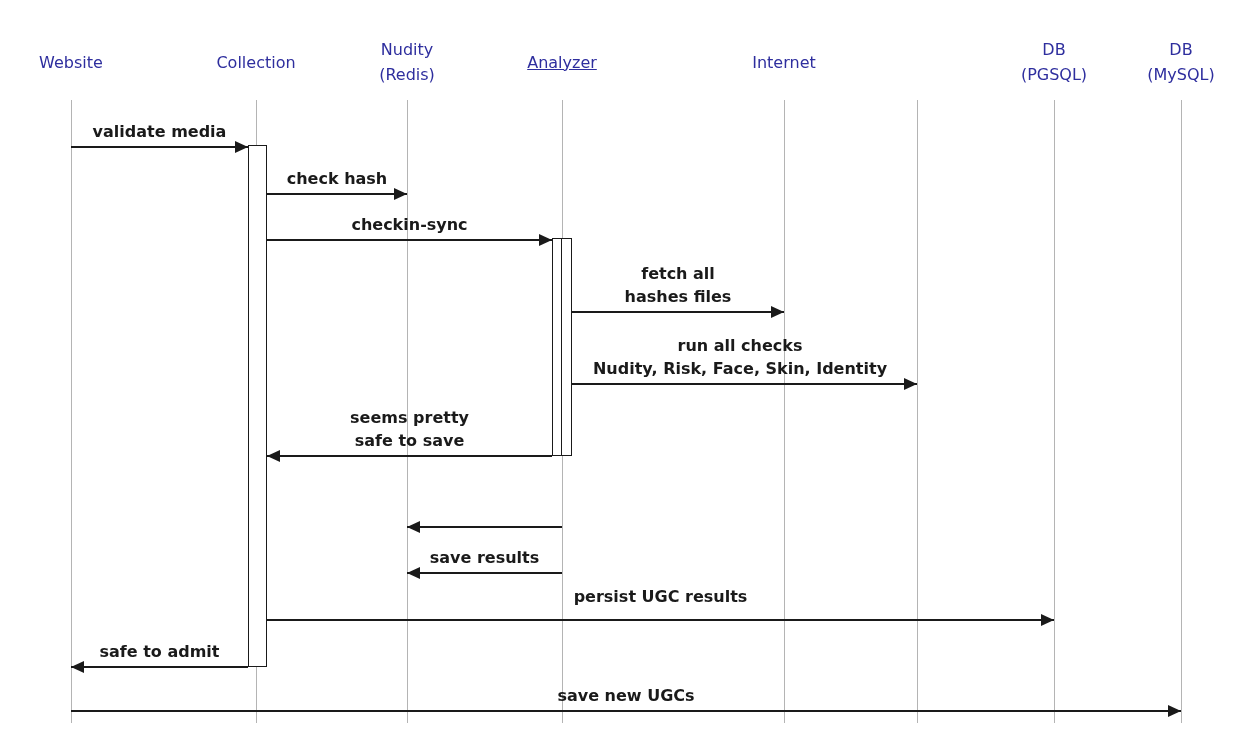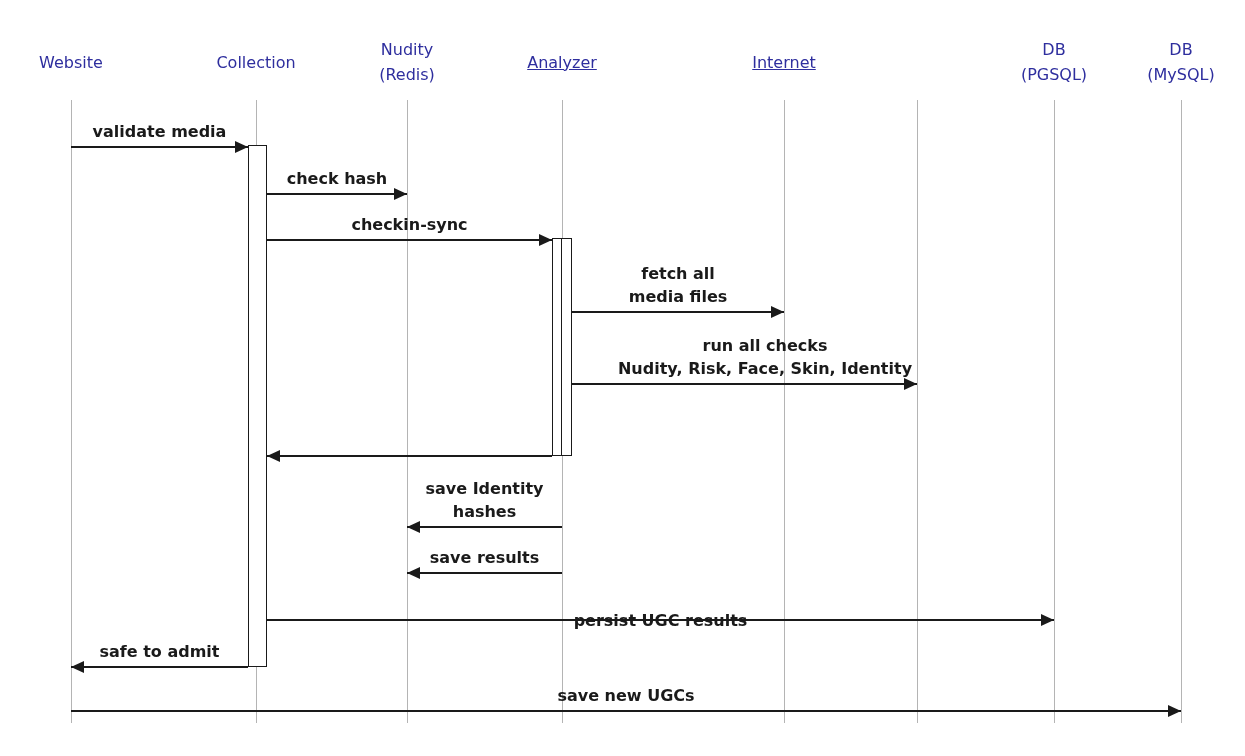--- a/index.html
+++ b/index.html
@@ -69,21 +69,21 @@
     <div class="lifeline" style="left: 61.5px; top: 100px; height: 623px;"></div>
     <div class="actor-label" style="left: 62px;">Website</div>
     <div class="lifeline" style="left: 246.5px; top: 100px; height: 623px;"></div>
     <div class="actor-label" style="left: 247px;">Collection</div>
     <div class="lifeline" style="left: 397.5px; top: 100px; height: 623px;"></div>
     <div class="actor-label" style="left: 398px;">Nudity
 (Redis)</div>
     <div class="lifeline" style="left: 552.5px; top: 100px; height: 623px;"></div>
     <div class="actor-label" style="left: 553px; text-decoration: underline;">Analyzer</div>
     <div class="lifeline" style="left: 774.5px; top: 100px; height: 623px;"></div>
-    <div class="actor-label" style="left: 775px; text-decoration: underline;">Internet</div>
+    <div class="actor-label" style="left: 775px;">Internet</div>
     <div class="lifeline" style="left: 907.5px; top: 100px; height: 623px;"></div>
     <div class="lifeline" style="left: 1044.5px; top: 100px; height: 623px;"></div>
     <div class="actor-label" style="left: 1045px;">DB
 (PGSQL)</div>
     <div class="lifeline" style="left: 1171.5px; top: 100px; height: 623px;"></div>
     <div class="actor-label" style="left: 1172px;">DB
 (MySQL)</div>
     <div class="activation" style="left: 239px; top: 145px; width: 19px; height: 522px;"></div>
     <div class="activation" style="left: 543px; top: 238px; width: 10px; height: 218px;"></div>
     <div class="activation" style="left: 552px; top: 238px; width: 11px; height: 218px;"></div>
@@ -92,36 +92,36 @@
     <div class="msg-label" style="left: 150.5px; bottom: 613px;">validate media</div>
     <div class="msg-line" style="left: 258px; top: 193px; width: 140px;"></div>
     <div class="arrowhead right" style="left: 385px; top: 188px;"></div>
     <div class="msg-label" style="left: 328px; bottom: 566px;">check hash</div>
     <div class="msg-line" style="left: 258px; top: 239px; width: 285px;"></div>
     <div class="arrowhead right" style="left: 530px; top: 234px;"></div>
     <div class="msg-label" style="left: 400.5px; bottom: 520px;">checkin-sync</div>
     <div class="msg-line" style="left: 563px; top: 311px; width: 212px;"></div>
     <div class="arrowhead right" style="left: 762px; top: 306px;"></div>
     <div class="msg-label" style="left: 669px; bottom: 448px;">fetch all
-media files</div>
+hashes files</div>
     <div class="msg-line" style="left: 563px; top: 383px; width: 345px;"></div>
     <div class="arrowhead right" style="left: 895px; top: 378px;"></div>
-    <div class="msg-label" style="left: 756px; bottom: 376px;">run all checks
+    <div class="msg-label" style="left: 731px; bottom: 376px;">run all checks
 Nudity, Risk, Face, Skin, Identity</div>
     <div class="msg-line" style="left: 258px; top: 455px; width: 285px;"></div>
     <div class="arrowhead left" style="left: 258px; top: 450px;"></div>
+    <div class="msg-label" style="left: 400.5px; bottom: 304px;">seems pretty
+safe to save</div>
     <div class="msg-line" style="left: 398px; top: 526px; width: 155px;"></div>
     <div class="arrowhead left" style="left: 398px; top: 521px;"></div>
-    <div class="msg-label" style="left: 475.5px; bottom: 233px;">save Identity
-hashes</div>
     <div class="msg-line" style="left: 398px; top: 572px; width: 155px;"></div>
     <div class="arrowhead left" style="left: 398px; top: 567px;"></div>
     <div class="msg-label" style="left: 475.5px; bottom: 187px;">save results</div>
     <div class="msg-line" style="left: 258px; top: 619px; width: 787px;"></div>
     <div class="arrowhead right" style="left: 1032px; top: 614px;"></div>
-    <div class="msg-label" style="left: 651.5px; bottom: 124px;">persist UGC results</div>
+    <div class="msg-label" style="left: 651.5px; bottom: 148px;">persist UGC results</div>
     <div class="msg-line" style="left: 62px; top: 666px; width: 177px;"></div>
     <div class="arrowhead left" style="left: 62px; top: 661px;"></div>
     <div class="msg-label" style="left: 150.5px; bottom: 93px;">safe to admit</div>
     <div class="msg-line" style="left: 62px; top: 710px; width: 1110px;"></div>
     <div class="arrowhead right" style="left: 1159px; top: 705px;"></div>
     <div class="msg-label" style="left: 617px; bottom: 49px;">save new UGCs</div>
   </div>
 
 </body></html>

